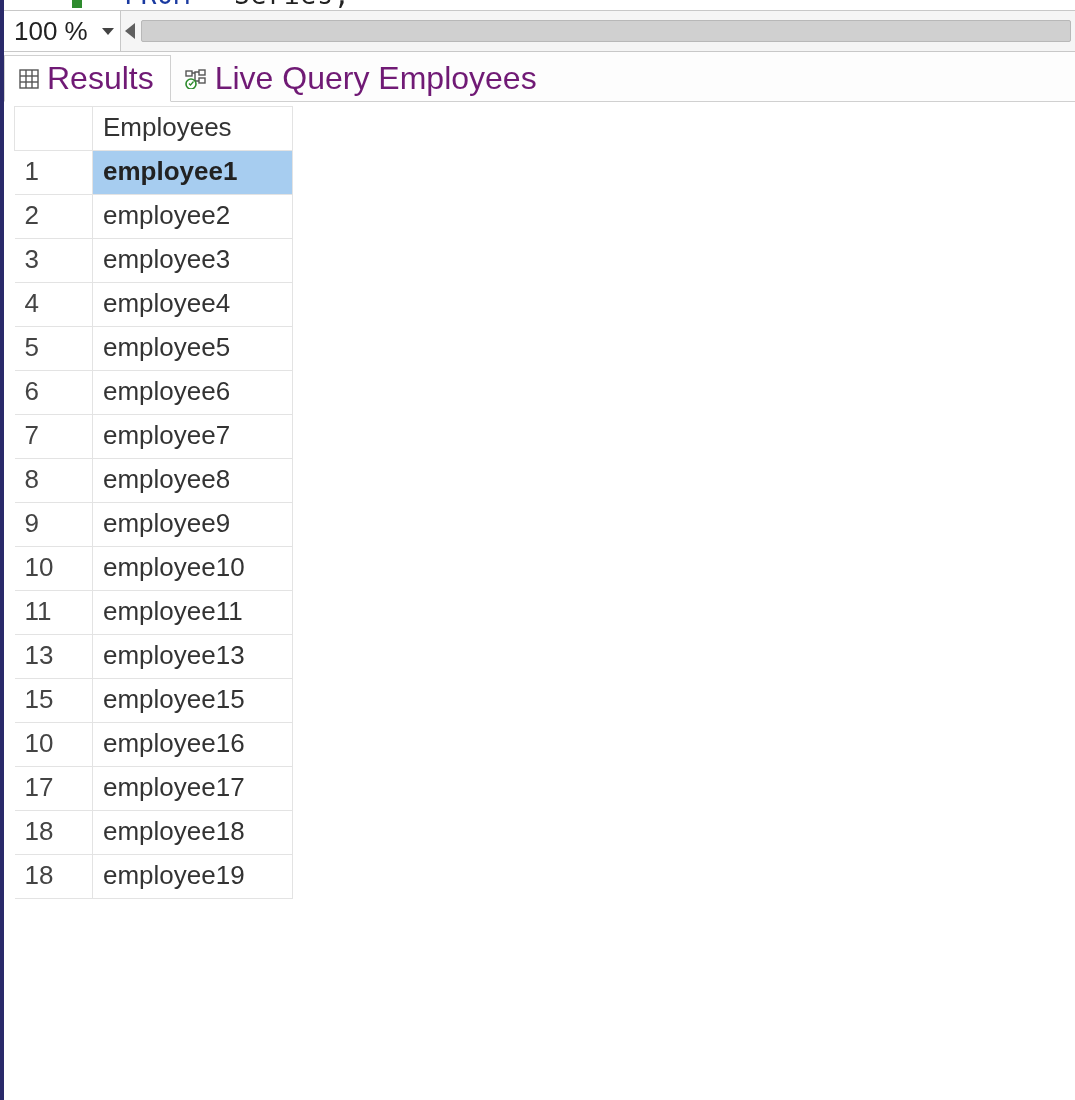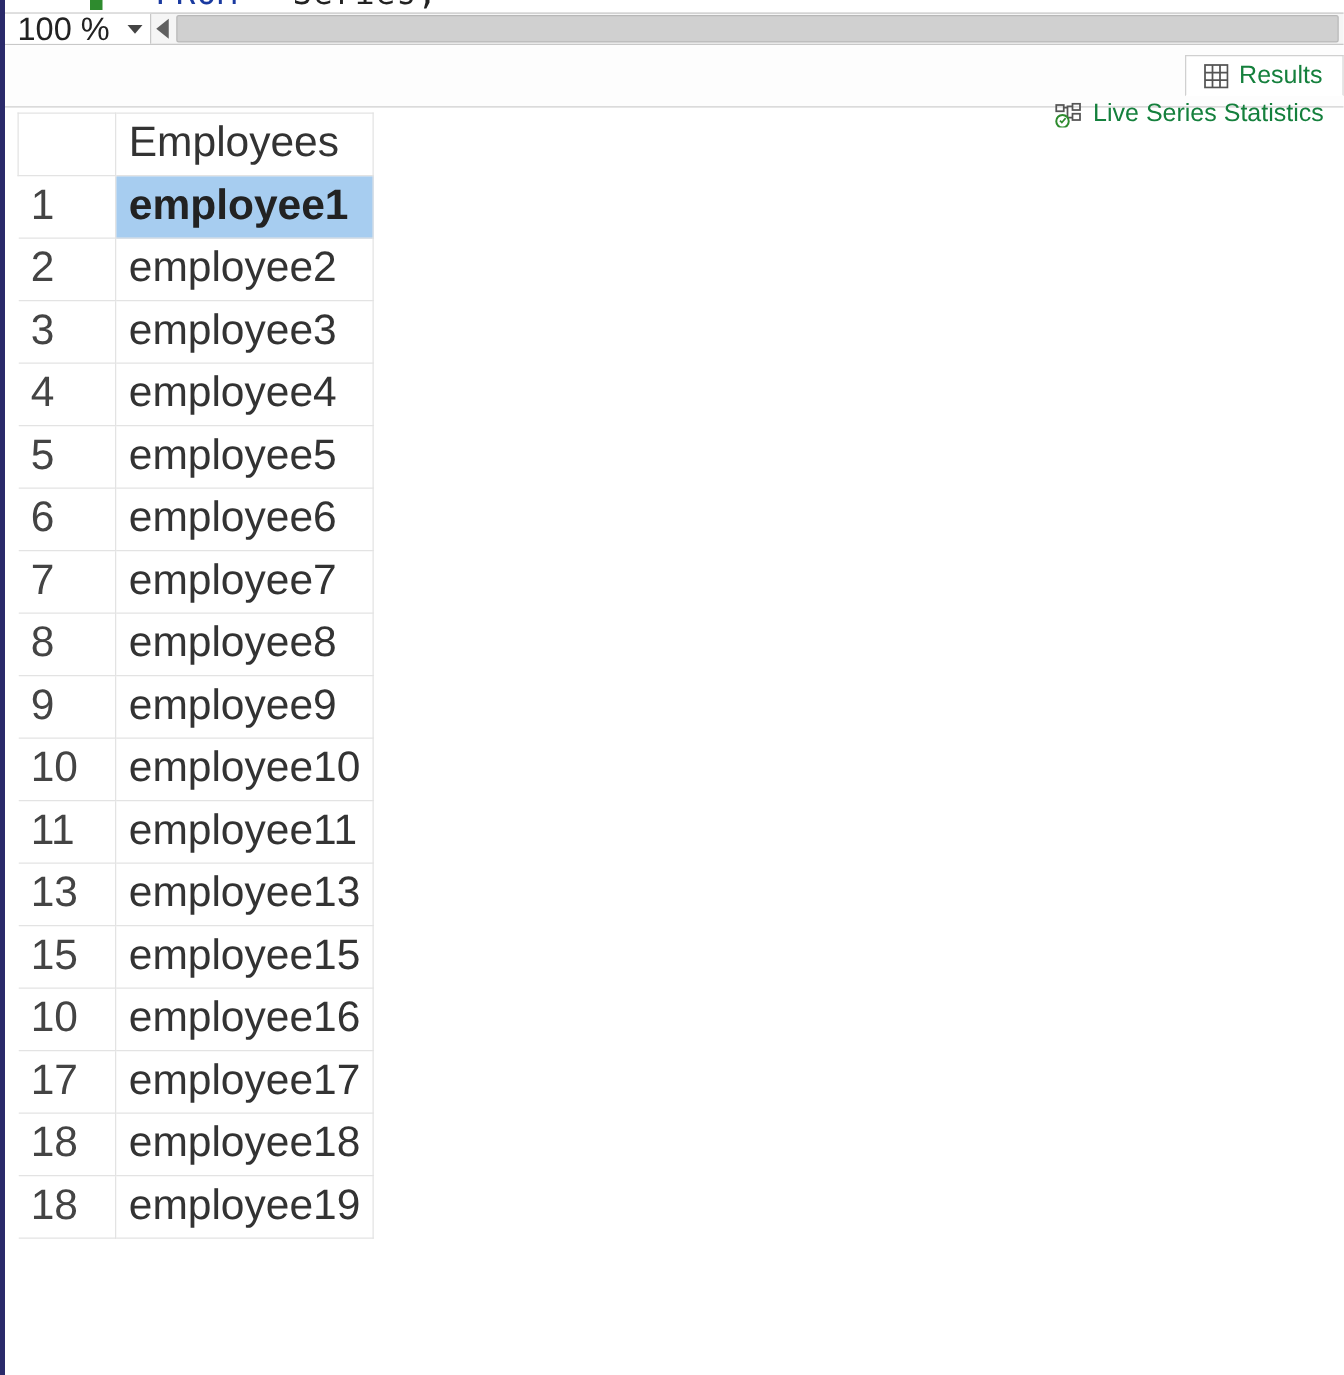--- a/index.html
+++ b/index.html
@@ -39,21 +39,21 @@
       position: absolute;
       left: 230px; top: -20px;
       color: #222;
       letter-spacing: 1px;
     }
 
     
     .zoom-bar {
       display: flex;
       align-items: center;
-      height: 26px;
+      height: 42px;
       border-top: 1px solid #c8c8c8;
       border-bottom: 1px solid #c8c8c8;
       background: #f5f5f5;
     }
     .zoom-combo {
       display: flex;
       align-items: center;
       height: 100%;
       padding: 0 6px 0 10px;
       background: #fff;
@@ -90,23 +90,22 @@
     }
 
     
     .tabs {
       display: flex;
       align-items: flex-end;
       height: 50px;
       background: #fdfdfd;
       border-bottom: 1px solid #d0d0d0;
       padding-top: 8px;
-      font-size: 20px;
-      color: #15803d;
-      flex-direction: column;
+      font-size: 32px;
+      color: #701a75;
     }
     .tab {
       display: flex;
       align-items: center;
       gap: 8px;
       padding: 4px 16px 4px 14px;
       cursor: default;
     }
     .tab.active {
       border: 1px solid #d0d0d0;
@@ -120,21 +119,21 @@
     .grid-icon svg rect { fill: none; stroke: #555; stroke-width: 1.4; }
     .msg-icon svg { stroke: #555; }
     .live-icon .check { fill: #2e8b2e; }
 
     
     .results {
       padding: 4px 0 0 10px;
     }
     table.grid {
       border-collapse: collapse;
-      font-size: 34px;
+      font-size: 26px;
       color: #333;
     }
     table.grid th, table.grid td {
       border: 1px solid #e3e3e3;
       padding: 4px 10px 6px 10px;
       text-align: left;
       font-weight: 400;
       height: 44px;
       vertical-align: middle;
     }
@@ -201,21 +200,21 @@
     <span class="tab-icon live-icon">
       <svg width="22" height="20" viewBox="0 0 22 20">
         <rect x="1" y="2" width="6" height="5" fill="none" stroke="#555" stroke-width="1.4"></rect>
         <rect x="14" y="1" width="6" height="5" fill="none" stroke="#555" stroke-width="1.4"></rect>
         <rect x="14" y="9" width="6" height="5" fill="none" stroke="#555" stroke-width="1.4"></rect>
         <path d="M7 4 h3 v-1 h4 M10 4 v8 h4" fill="none" stroke="#555" stroke-width="1.4"></path>
         <circle cx="6" cy="15" r="5" fill="#fff" stroke="#2e8b2e" stroke-width="1.6"></circle>
         <path class="check" d="M3.5 15 l2 2 l3.5 -4 l-1 -1 l-2.5 3 l-1 -1 z"></path>
       </svg>
     </span>
-    <span>Live Series Statistics</span>
+    <span>Live Query Employees</span>
   </div>
 </div>
 
 <div class="results">
   <table class="grid">
     <thead>
       <tr>
         <th class="corner row-head"></th>
         <th class="col-head">Employees</th>
       </tr>

